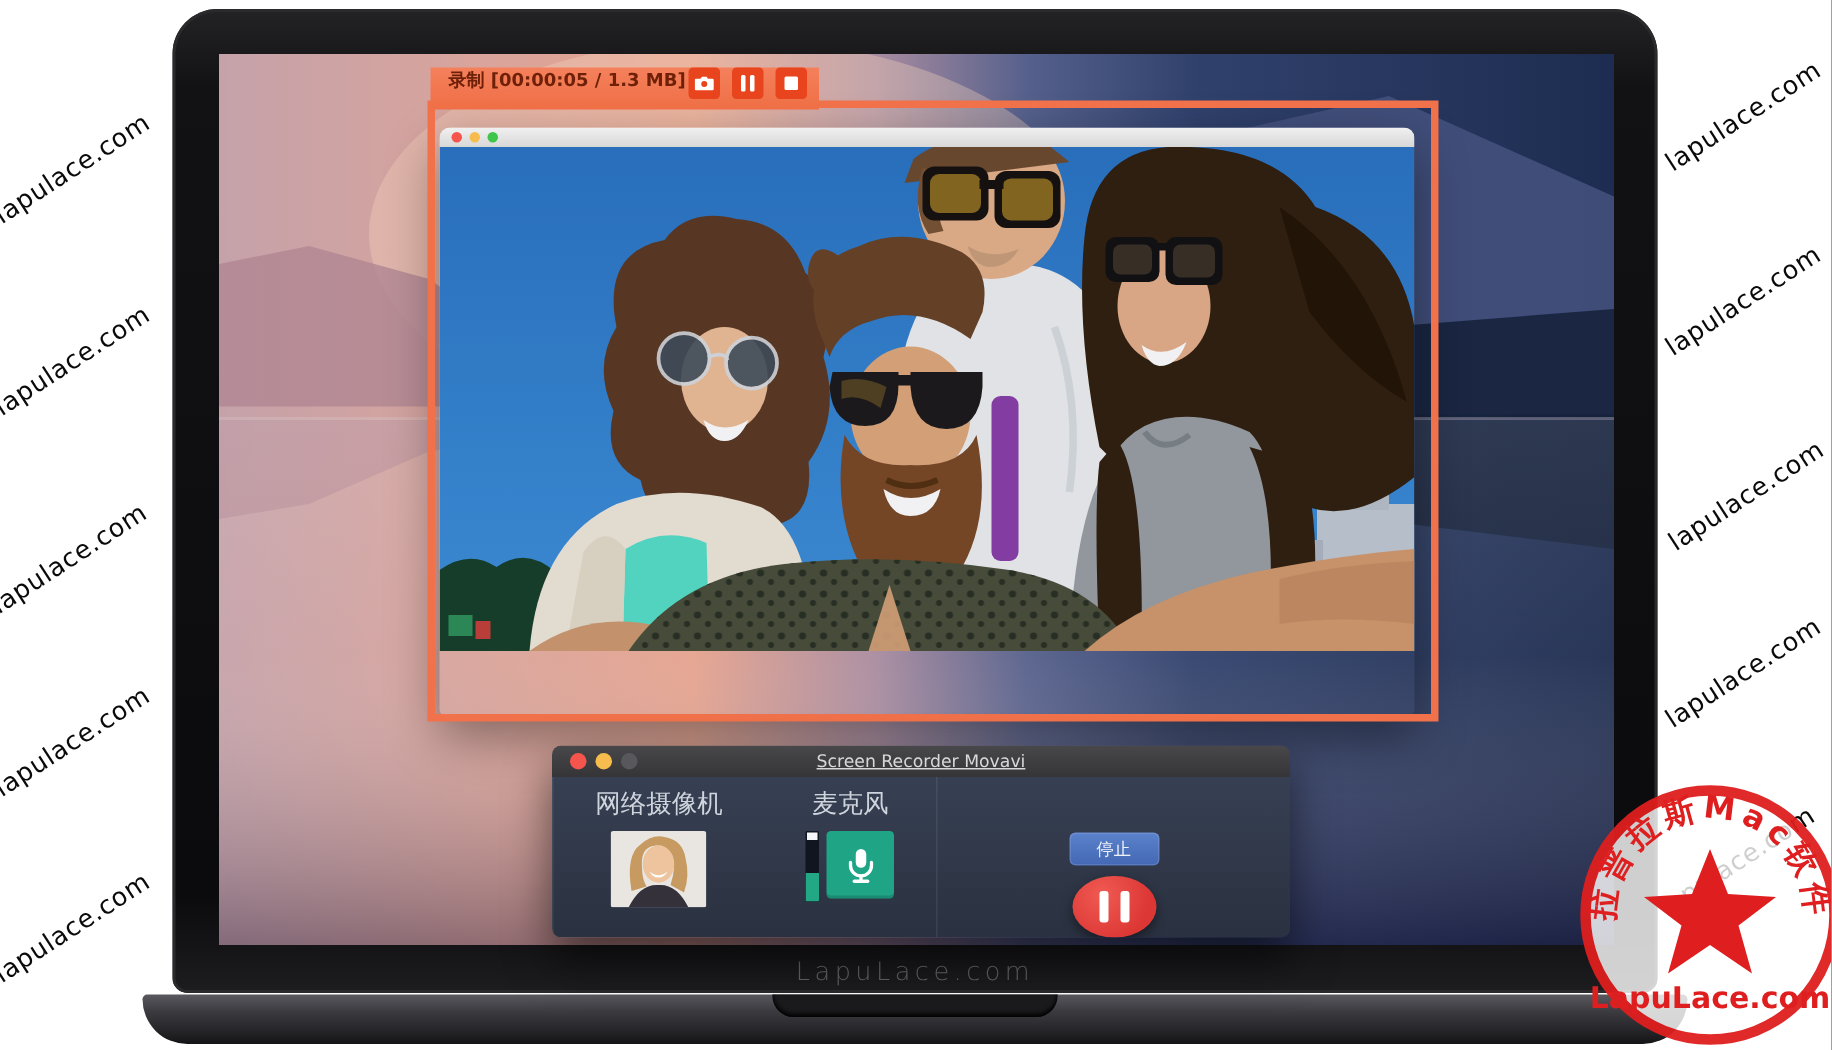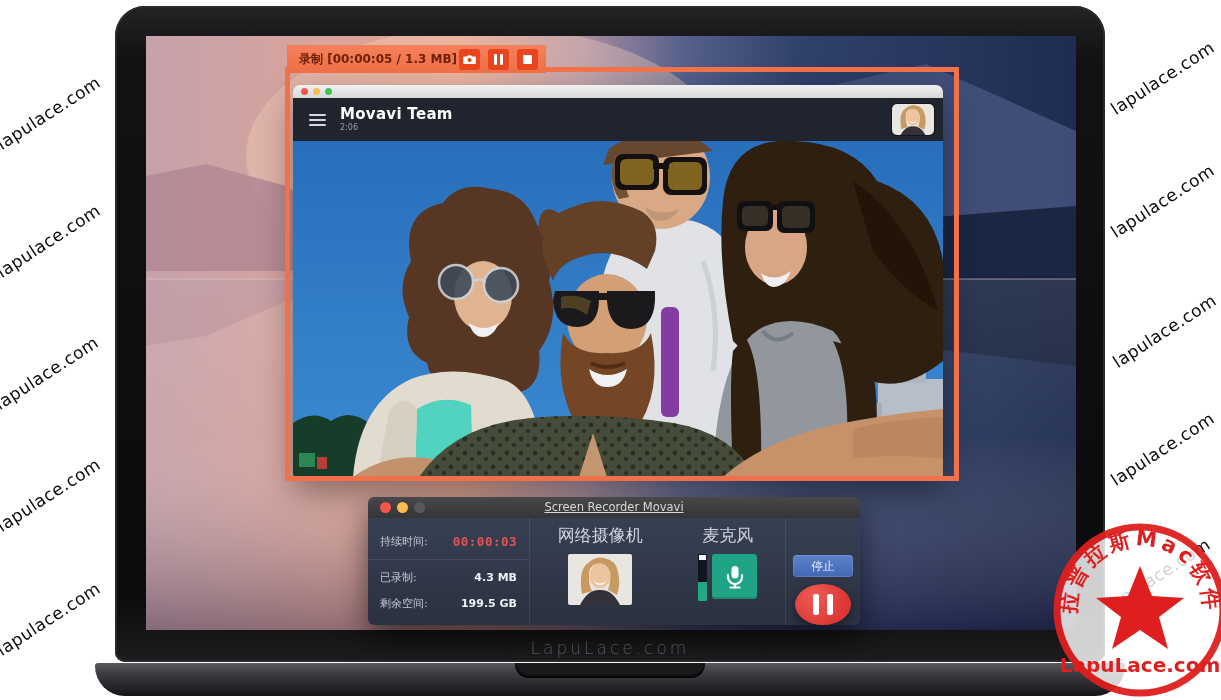--- a/index.html
+++ b/index.html
@@ -16,21 +16,21 @@
          color:#636367;font-size:17px;letter-spacing:3px;font-weight:300;}
   .base{position:absolute;left:95px;top:663px;width:1030px;height:33px;
         background:linear-gradient(180deg,#59595f 0%,#3a3a3f 35%,#242428 75%,#141416 100%);
         border-radius:4px 4px 38px 38px;}
   .base .notch{position:absolute;left:420px;top:0;width:190px;height:15px;background:#1b1b1e;
         border-radius:0 0 14px 14px;box-shadow:inset 0 -2px 3px #000;}
   .screen{position:absolute;left:31px;top:30px;width:930px;height:594px;background:#000;overflow:hidden;}
   .wall{position:absolute;inset:0;}
   
   .sr-toolbar{position:absolute;left:141px;top:9px;width:259px;height:28px;
-        background:linear-gradient(180deg,#f4815c,#ef6e45);display:flex;align-items:center;
+        background:linear-gradient(180deg,#f4815c,#ef6e45);display:flex;align-items:flex-start;
         padding:0 8px 0 12px;box-sizing:border-box;z-index:6;}
   .sr-status{font-size:12px;font-weight:600;color:#6f2008;white-space:nowrap;}
   .sr-btns{margin-left:auto;display:flex;gap:8px;}
   .sr-btn{width:21px;height:21px;background:#e8451e;border-radius:3px;display:flex;
           align-items:center;justify-content:center;cursor:pointer;}
   .pbars{display:flex;gap:3px;}
   .pbars span{display:block;width:3px;height:11px;background:#fff;border-radius:1px;}
   .sq{width:9px;height:9px;background:#fff;border-radius:1px;}
   
   .rec-frame{position:absolute;left:139px;top:31px;width:674px;height:414px;z-index:5;
@@ -161,40 +161,20 @@
       <div class="rec-frame"></div>
 
       <div class="vc">
         <div class="vc-titlebar">
           <span class="lights">
             <i style="background:#f5554d"></i>
             <i style="background:#f6bd4e"></i>
             <i style="background:#3ec54a"></i>
           </span>
         </div>
-        <div class="vc-header">
-          <span class="burger">
-              <i></i>
-              <i></i>
-              <i></i>
-            </span>
-          <span class="vc-title">
-            <div class="t">Movavi Team</div>
-            <div class="s">2:06</div>
-          </span>
-          <span class="vc-thumb">
-            <svg viewBox="0 0 64 51" width="42" height="31" preserveAspectRatio="xMidYMid slice">
-              <rect width="64" height="51" fill="#e9e6e2"></rect>
-              <path d="M14 40 Q10 16 20 9 Q28 2 36 4 Q48 6 50 18 Q53 30 49 41 L40 36 Q44 24 41 16 Q36 8 28 10 Q20 12 21 24 Q21 32 24 37 Z" fill="#c79a62"></path>
-              <ellipse cx="32" cy="22" rx="10.5" ry="12.5" fill="#eec49e"></ellipse>
-              <path d="M26 27 Q32 32 38 27 Q36 31 32 31 Q28 31 26 27 Z" fill="#fff"></path>
-              <path d="M12 51 Q20 35 32 36 Q44 35 52 51 Z" fill="#35313a"></path>
-            </svg>
-          </span>
-        </div>
         
         <svg class="vc-photo" viewBox="0 0 650 336" width="650" height="336" preserveAspectRatio="none">
           <defs>
             <linearGradient id="sky" x1="0" y1="0" x2="0" y2="1">
               <stop offset="0" stop-color="#2a74c4"></stop>
                 <stop offset="1" stop-color="#3f93dd"></stop>
             </linearGradient>
             <pattern id="dots" width="14" height="14" patternUnits="userSpaceOnUse">
               <circle cx="4" cy="4" r="2.4" fill="#232a1f"></circle>
                 <circle cx="11" cy="10" r="2" fill="#232a1f"></circle>
@@ -302,35 +282,20 @@
   <div class="panel">
     <div class="panel-titlebar">
       <span class="lights">
         <i style="background:#f5554d"></i>
         <i style="background:#f6bd4e"></i>
         <i style="background:#58585c"></i>
       </span>
       <div class="panel-title">Screen Recorder Movavi</div>
     </div>
     <div class="panel-body">
-      <div class="stats">
-        <div class="srow time">
-          <span class="lab">持续时间:</span>
-          <span class="val">00:00:03</span>
-        </div>
-        <div class="hdiv"></div>
-        <div class="srow">
-          <span class="lab">已录制:</span>
-          <span class="val">4.3 MB</span>
-        </div>
-        <div class="srow">
-          <span class="lab">剩余空间:</span>
-          <span class="val">199.5 GB</span>
-        </div>
-      </div>
       <div class="vdiv"></div>
       <div class="devices">
         <div class="dev">
           <span class="dlab">网络摄像机</span>
           <span class="camthumb">
             <svg viewBox="0 0 64 51" width="64" height="51">
               <rect width="64" height="51" fill="#e9e6e2"></rect>
               <path d="M14 40 Q10 16 20 9 Q28 2 36 4 Q48 6 50 18 Q53 30 49 41 L40 36 Q44 24 41 16 Q36 8 28 10 Q20 12 21 24 Q21 32 24 37 Z" fill="#c79a62"></path>
               <ellipse cx="32" cy="22" rx="10.5" ry="12.5" fill="#eec49e"></ellipse>
               <path d="M26 27 Q32 32 38 27 Q36 31 32 31 Q28 31 26 27 Z" fill="#fff"></path>

